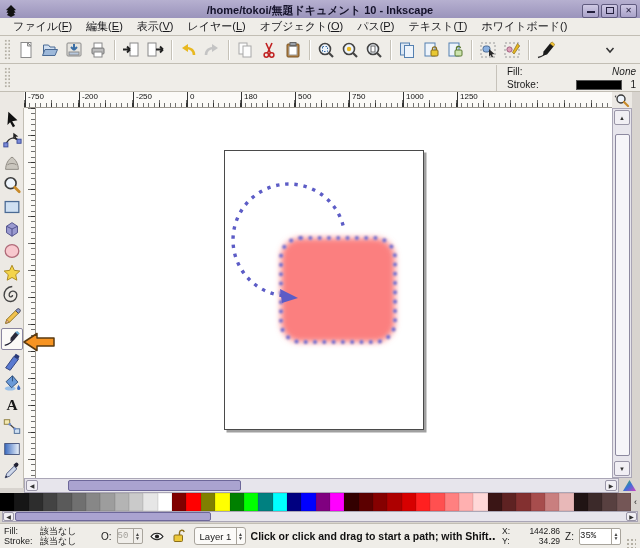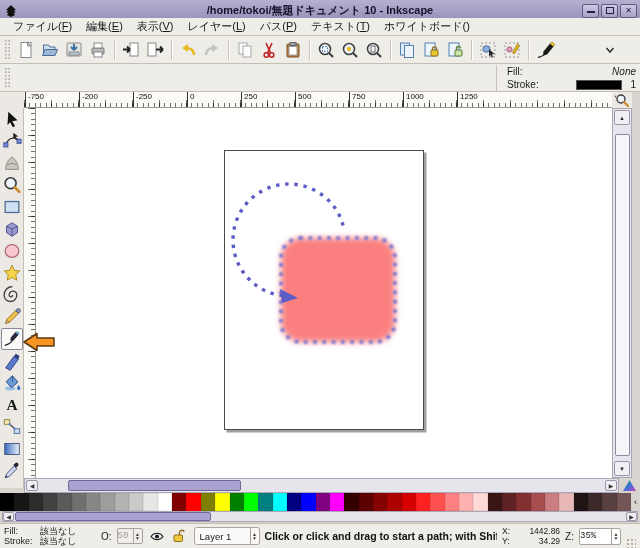--- a/index.html
+++ b/index.html
@@ -101,21 +101,21 @@
   
   #statusbar { position:absolute; left:0; top:523px; width:640px; height:25px; background:#efede8; border-top:1px solid #c2beb4;
     display:flex; align-items:center; padding:0 4px; gap:5px; }
   #fs-info { width:92px; font-size:9px; line-height:10.5px; display:grid; grid-template-columns:36px 1fr; }
   .spinbox { height:16px; background:#fff; border:1px solid #a8a49c; border-radius:2px; display:flex; align-items:center; }
   .spinbox .num { flex:1; text-align:left; font-size:9px;font-family:Liberation Mono, monospace; }
   .spinbox.disabled { background:#f0eeea; color:#a3a09a; }
   .spin { display:flex; flex-direction:column; justify-content:center; border-left:1px solid #a8a49c; height:100%; width:9px; align-items:center; font-size:5px; color:#444; line-height:4px; }
   #o-label, #z-label { font-size:10px; }
   .sbicon { width:18px; height:16px; display:flex; align-items:center; justify-content:center; background:transparent; border:none; }
-  #layer-combo { width:66px; height:18px; background:#fbfaf8; border:1px solid #a8a49c; border-radius:3px; display:flex; align-items:center; }
+  #layer-combo { width:52px; height:18px; background:#fbfaf8; border:1px solid #a8a49c; border-radius:3px; display:flex; align-items:center; }
   #layer-combo .name { flex:1; font-size:9.5px; padding-left:5px; white-space:nowrap; }
   #status-msg { flex:1; font-size:10.5px; font-weight:bold; white-space:nowrap; overflow:hidden; color:#111; }
   #xy-info { width:58px; font-size:8.5px; line-height:10px; display:grid; grid-template-columns:12px 1fr; }
   #xy-info .v { text-align:right; }
   #z-spin { width:42px; height:17px; }
   #resize-grip { width:10px; height:10px; align-self:flex-end;
     background-image:radial-gradient(circle,#b3afa4 1px,transparent 1.3px); background-size:4px 4px; }
 </style>
 </head>
 <body>
@@ -134,20 +134,21 @@
       </span>
     <span class="winbtn">✕</span>
   </div>
 </div>
 
 <div id="menubar">
     <div class="menu-item">ファイル(<u>F</u>)</div>
     <div class="menu-item">編集(<u>E</u>)</div>
     <div class="menu-item">表示(<u>V</u>)</div>
     <div class="menu-item">レイヤー(<u>L</u>)</div>
+    <div class="menu-item">オブジェクト(<u>O</u>)</div>
     <div class="menu-item">パス(<u>P</u>)</div>
     <div class="menu-item">テキスト(<u>T</u>)</div>
     <div class="menu-item">ホワイトボード()</div>
   </div>
 
 <div id="cmdbar">
   <div class="grip"></div>
   <span id="cmd-icons" style="display:flex;align-items:center;">
       <button class="cmdbtn">
         <svg width="20" height="20" viewBox="0 0 20 20">
@@ -310,21 +311,21 @@
     <span id="stroke-width">1</span>
   </div>
 </div>
 
 <div id="ruler-corner"></div>
 <div id="hruler">
     <span class="rl" style="left: 1px;">-750</span>
     <span class="rl" style="left: 55px;">-200</span>
     <span class="rl" style="left: 109px;">-250</span>
     <span class="rl" style="left: 163px;">0</span>
-    <span class="rl" style="left: 217px;">250</span>
+    <span class="rl" style="left: 217px;">180</span>
     <span class="rl" style="left: 271px;">500</span>
     <span class="rl" style="left: 325px;">750</span>
     <span class="rl" style="left: 379px;">1000</span>
     <span class="rl" style="left: 433px;">1250</span>
   </div>
 <div id="vruler"></div>
 <div id="zoomcorner">
   <svg width="16" height="14" viewBox="0 0 16 14">
       <circle cx="7" cy="6" r="4" fill="#eef4fb" stroke="#3a3a3a" stroke-width="1.4"></circle>
       <path d="M10 9l4 4" stroke="#c88a2a" stroke-width="2.2" stroke-linecap="round"></path>

